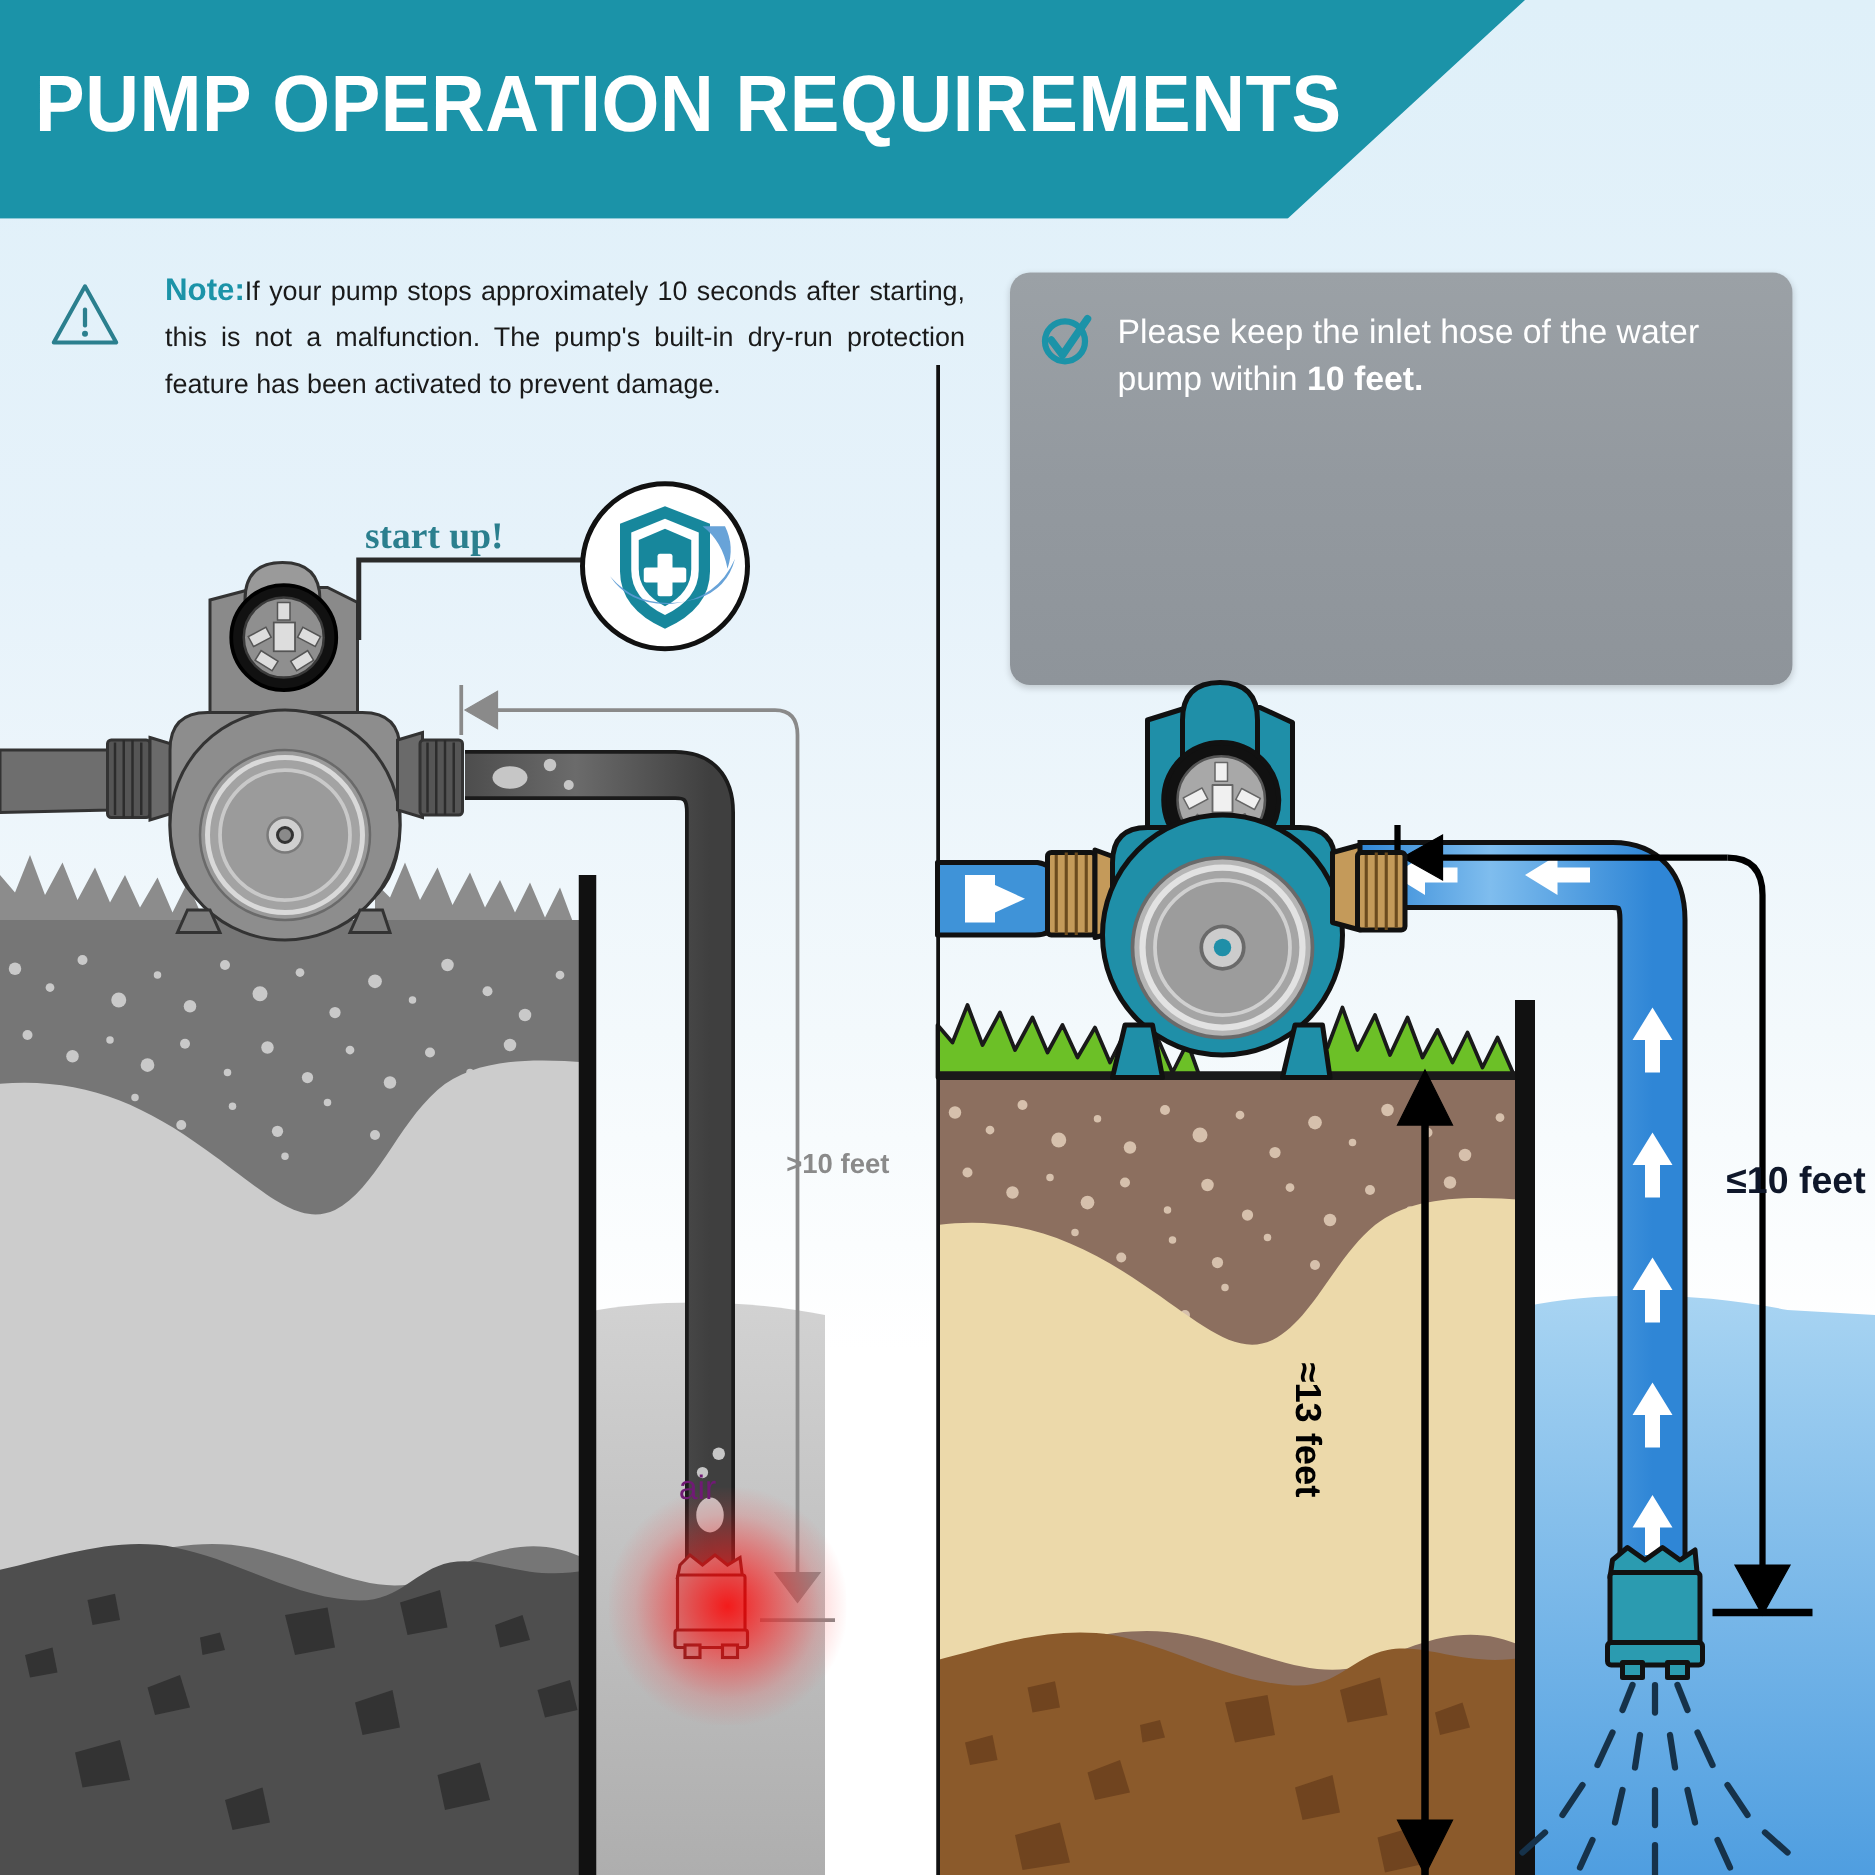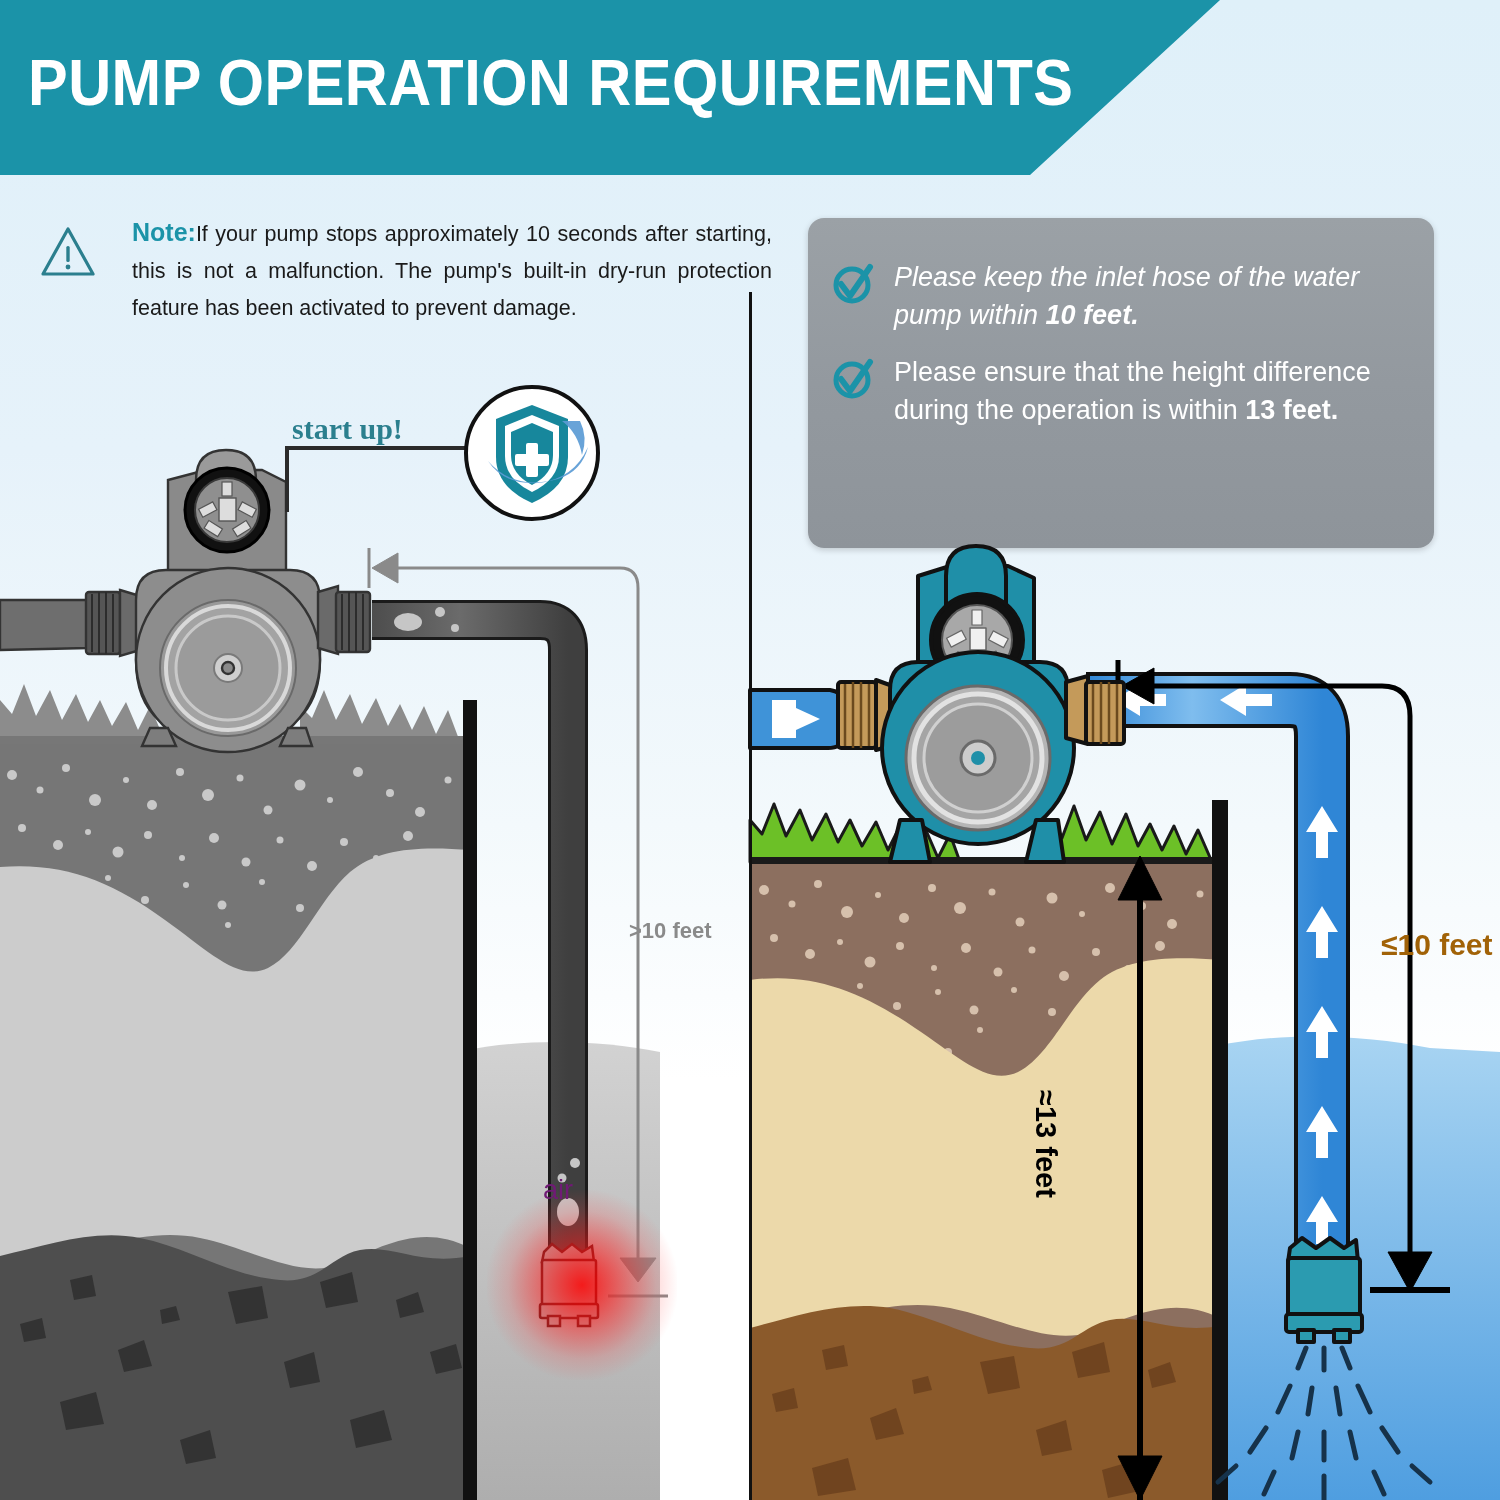--- a/index.html
+++ b/index.html
@@ -45,21 +45,21 @@
   #note-label{ color:#1b93a8; font-weight:bold; font-size:25px; }
 
   
   #tips-box{
     position:absolute; left:808px; top:218px; width:626px; height:330px;
     background:linear-gradient(180deg,#9ba1a6 0%,#93999f 50%,#8e949a 100%);
     border-radius:16px;
     box-shadow:0 2px 6px rgba(0,0,0,0.18);
   }
   .tip-row{ position:absolute; left:22px; width:590px; display:flex; gap:18px; align-items:flex-start; }
-  #tip-row-0{ top:40px;font-style:italic; }
+  #tip-row-0{ top:28px; }
   #tip-row-1{ top:135px; }
   .tip-check{ flex:0 0 46px; width:46px; height:46px; margin-top:3px; }
   .tip-text{
     font-size:27px; line-height:38px; color:#ffffff;
     font-family:"Liberation Sans", sans-serif;
   }
   .tip-text b{ font-weight:bold; }
 
   
   #scene-divider{
@@ -75,21 +75,21 @@
     font-size:30px; font-weight:bold; color:#2b7f8e;
     font-family:Liberation Serif, serif;
   }
   #label-gt10{
     position:absolute; left:629px; top:918px;
     font-size:22px; font-weight:bold; color:#8a8a8a;
     white-space:nowrap;
   }
   #label-le10{
     position:absolute; left:1381px; top:928px;
-    font-size:30px; font-weight:bold; color:#a16207;
+    font-size:30px; font-weight:bold; color:#0f172a;
     white-space:nowrap;
   }
   #label-13feet{
     position:absolute; left:1062px; top:1090px;
     font-size:29px; font-weight:bold; color:#000;
     white-space:nowrap;
     transform:rotate(90deg);
     transform-origin:left top;
   }
   #label-air{
@@ -122,27 +122,20 @@
   <div id="note-text"><span id="note-label">Note:</span><span>If your pump stops approximately 10 seconds after starting, this is not a malfunction. The pump's built-in dry-run protection feature has been activated to prevent damage.</span></div>
 </div>
 
 <div id="tips-box">
   <div class="tip-row" id="tip-row-0">
     <svg class="tip-check" viewBox="0 0 46 46">
       <circle cx="22" cy="24" r="16" fill="none" stroke="#1b93a8" stroke-width="5"></circle>
       <path d="M11 23 L20 35 L40 6" fill="none" stroke="#1b93a8" stroke-width="6" stroke-linecap="round" stroke-linejoin="round"></path>
     </svg>
     <div class="tip-text"><span>Please keep the inlet hose of the water pump within </span><b>10 feet.</b></div>
-  </div>
-  <div class="tip-row" id="tip-row-1">
-    <svg class="tip-check" viewBox="0 0 46 46">
-      <circle cx="22" cy="24" r="16" fill="none" stroke="#1b93a8" stroke-width="5"></circle>
-      <path d="M11 23 L20 35 L40 6" fill="none" stroke="#1b93a8" stroke-width="6" stroke-linecap="round" stroke-linejoin="round"></path>
-    </svg>
-    <div class="tip-text"><span>Please ensure that the height difference during the operation is within </span><b>13 feet.</b></div>
   </div>
 </div>
 
 <svg class="layer" id="scene-left-svg" width="750" height="1500" viewBox="0 0 750 1500">
   <defs>
     <linearGradient id="gWaterL" x1="0" y1="0" x2="0" y2="1">
       <stop offset="0" stop-color="#d2d2d2"></stop>
         <stop offset="1" stop-color="#aeaeae"></stop>
     </linearGradient>
     <linearGradient id="gHoseL" x1="0" y1="0" x2="1" y2="0">

